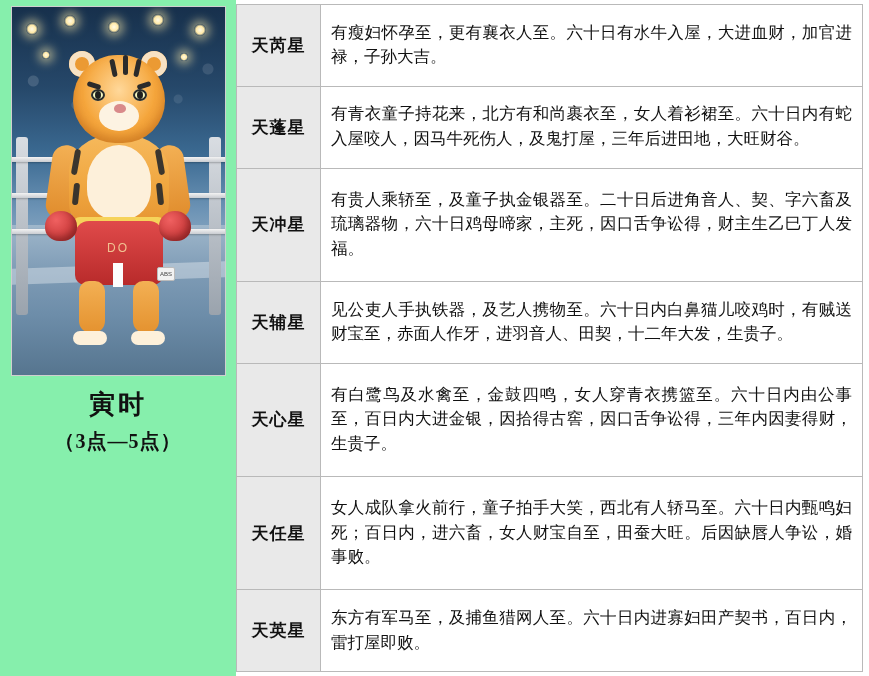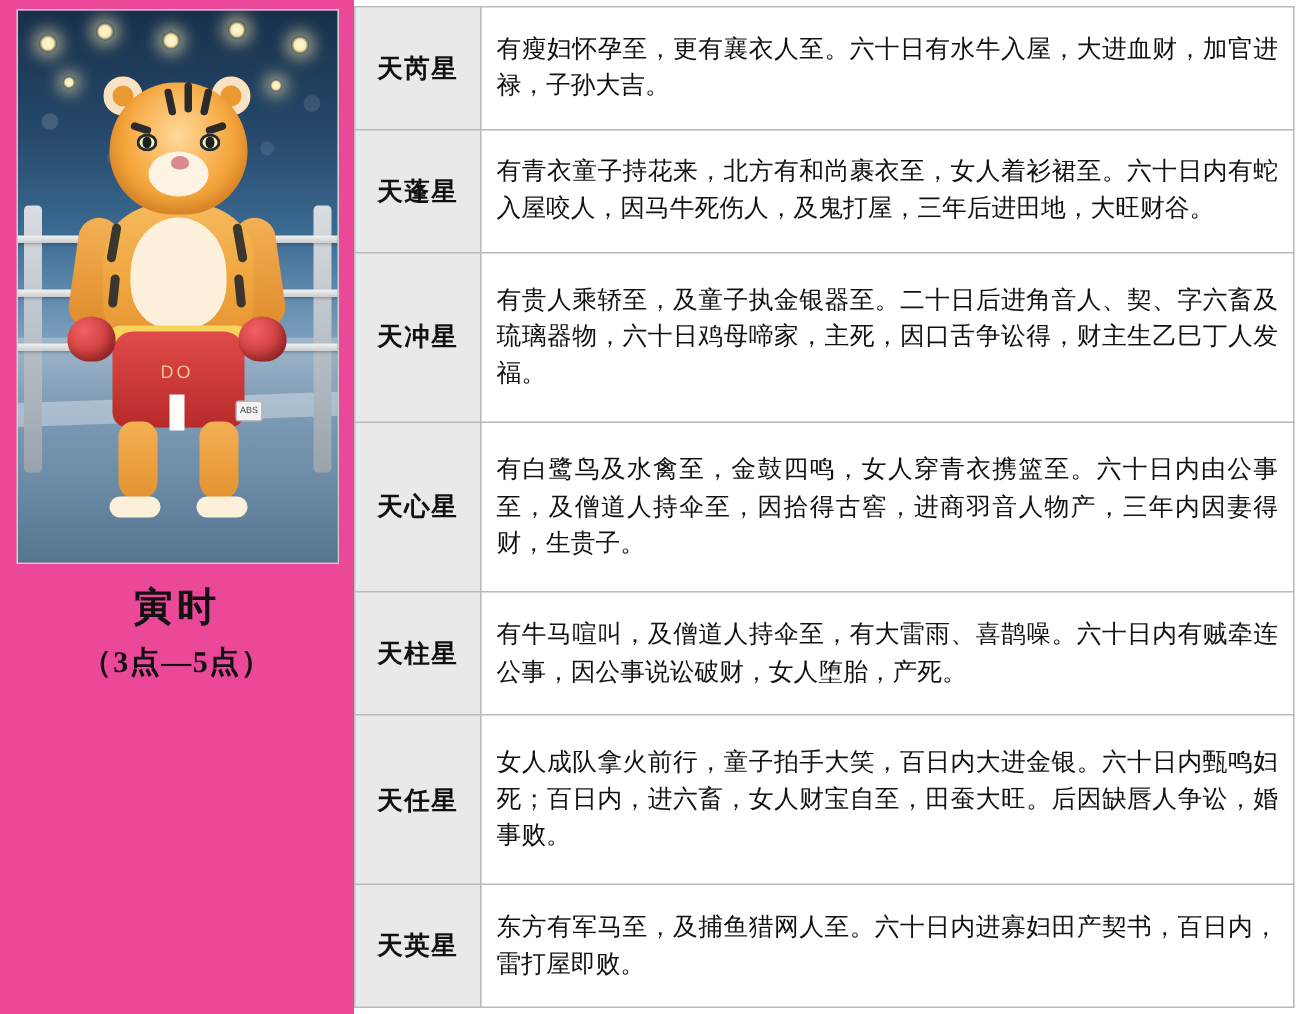--- a/index.html
+++ b/index.html
@@ -22,21 +22,21 @@
   }
   
   .left-col {
     width: 236px;
     flex: 0 0 236px;
     box-sizing: border-box;
     padding: 6px 8px 4px 8px;
     display: flex;
     flex-direction: column;
     align-items: center;
-    background: #ec4899;
+    background: #86efac;
   }
   .illustration {
     width: 215px;
     height: 370px;
     border: 1px solid #cfcfcf;
     box-sizing: border-box;
     position: relative;
     overflow: hidden;
     background: linear-gradient(#17304c 0%, #26486a 22%, #3b6a92 40%, #6c93b5 55%, #8aa8c2 64%, #b9c8d6 72%, #7d97b0 80%, #4d6d8c 100%);
   }
@@ -421,30 +421,30 @@
         </tr>
         <tr>
           <td class="star-name">天蓬星</td>
           <td class="star-text">有青衣童子持花来，北方有和尚裹衣至，女人着衫裙至。六十日内有蛇入屋咬人，因马牛死伤人，及鬼打屋，三年后进田地，大旺财谷。</td>
         </tr>
         <tr>
           <td class="star-name">天冲星</td>
           <td class="star-text">有贵人乘轿至，及童子执金银器至。二十日后进角音人、契、字六畜及琉璃器物，六十日鸡母啼家，主死，因口舌争讼得，财主生乙巳丁人发福。</td>
         </tr>
         <tr>
+          <td class="star-name">天辅星</td>
+          <td class="star-text">见公吏人手执铁器，及艺人携物至。六十日内白鼻猫儿咬鸡时，有贼送财宝至，赤面人作牙，进羽音人、田契，十二年大发，生贵子。</td>
+        </tr>
+        <tr>
           <td class="star-name">天心星</td>
-          <td class="star-text">有白鹭鸟及水禽至，金鼓四鸣，女人穿青衣携篮至。六十日内由公事至，及僧道人持伞至，因拾得古窖，进商羽音人物产，三年内因妻得财，生贵子。</td>
-        </tr>
-        <tr>
-          <td class="star-name">天柱星</td>
-          <td class="star-text">有牛马喧叫，及僧道人持伞至，有大雷雨、喜鹊噪。六十日内有贼牵连公事，因公事说讼破财，女人堕胎，产死。</td>
+          <td class="star-text">有白鹭鸟及水禽至，金鼓四鸣，女人穿青衣携篮至。六十日内由公事至，百日内大进金银，因拾得古窖，因口舌争讼得，三年内因妻得财，生贵子。</td>
         </tr>
         <tr>
           <td class="star-name">天任星</td>
-          <td class="star-text">女人成队拿火前行，童子拍手大笑，百日内大进金银。六十日内甄鸣妇死；百日内，进六畜，女人财宝自至，田蚕大旺。后因缺唇人争讼，婚事败。</td>
+          <td class="star-text">女人成队拿火前行，童子拍手大笑，西北有人轿马至。六十日内甄鸣妇死；百日内，进六畜，女人财宝自至，田蚕大旺。后因缺唇人争讼，婚事败。</td>
         </tr>
         <tr>
           <td class="star-name">天英星</td>
           <td class="star-text">东方有军马至，及捕鱼猎网人至。六十日内进寡妇田产契书，百日内，雷打屋即败。</td>
         </tr>
       </tbody>
     </table>
   </div>
 
 </div>

